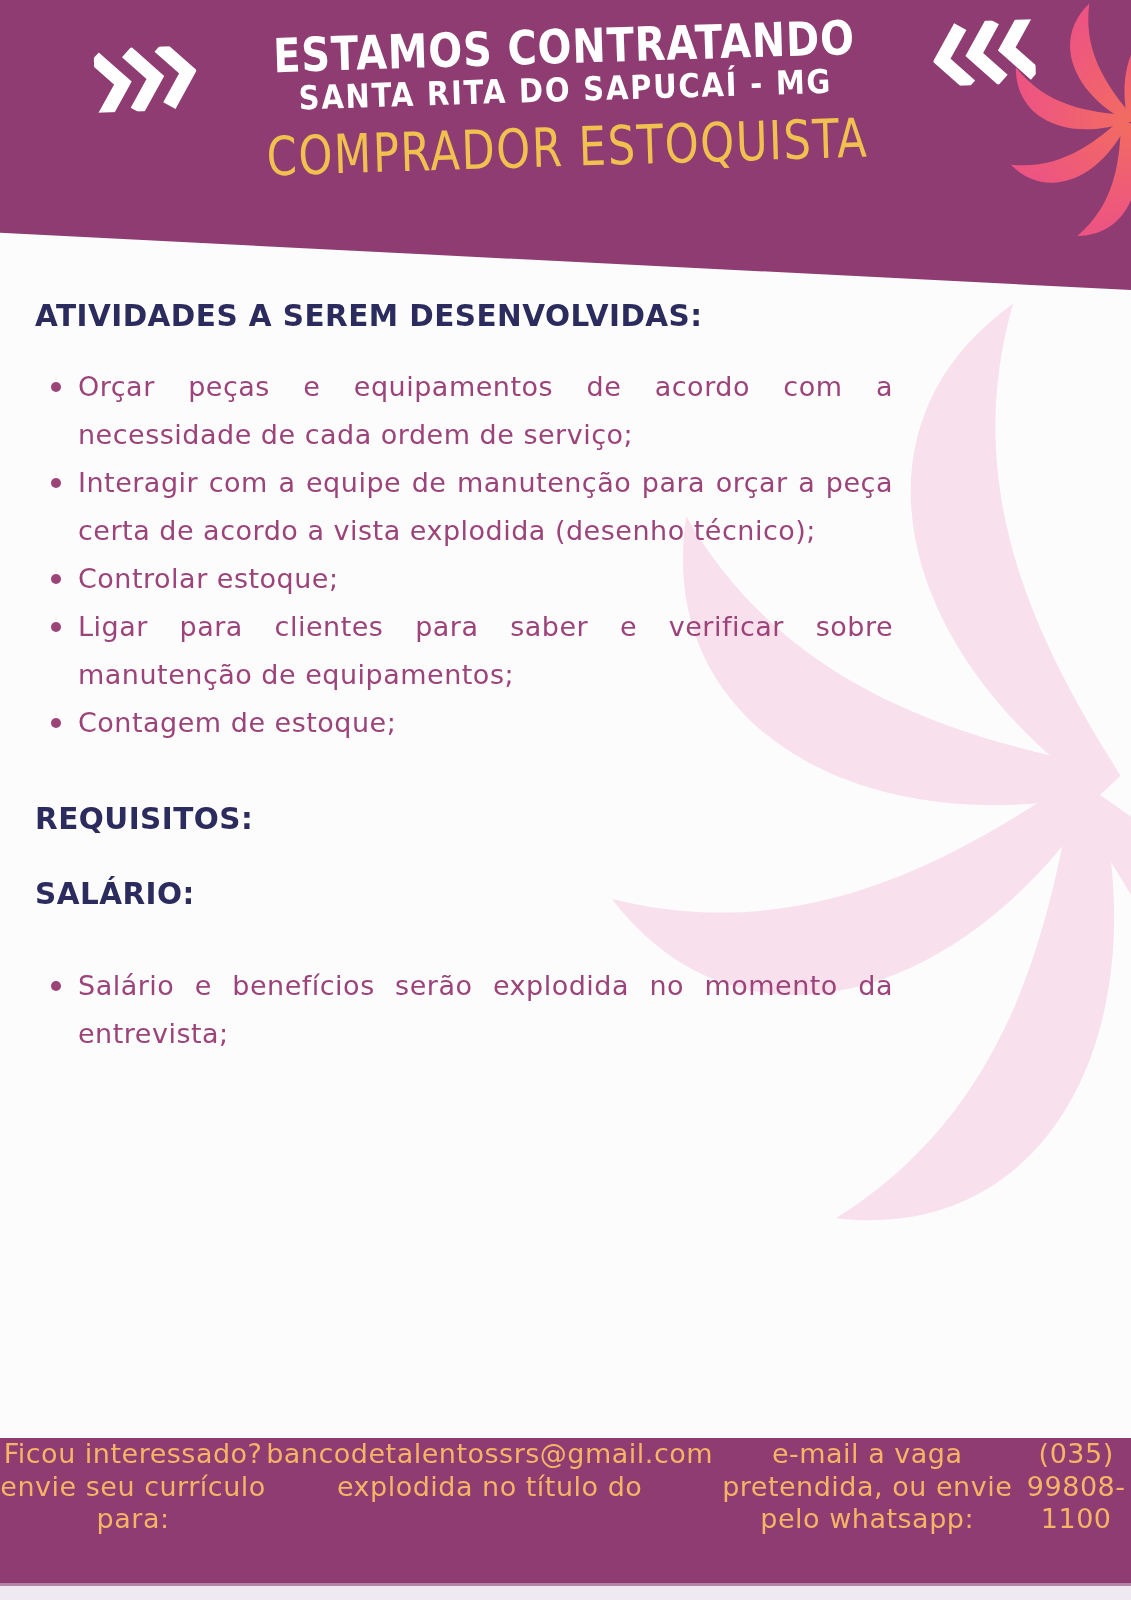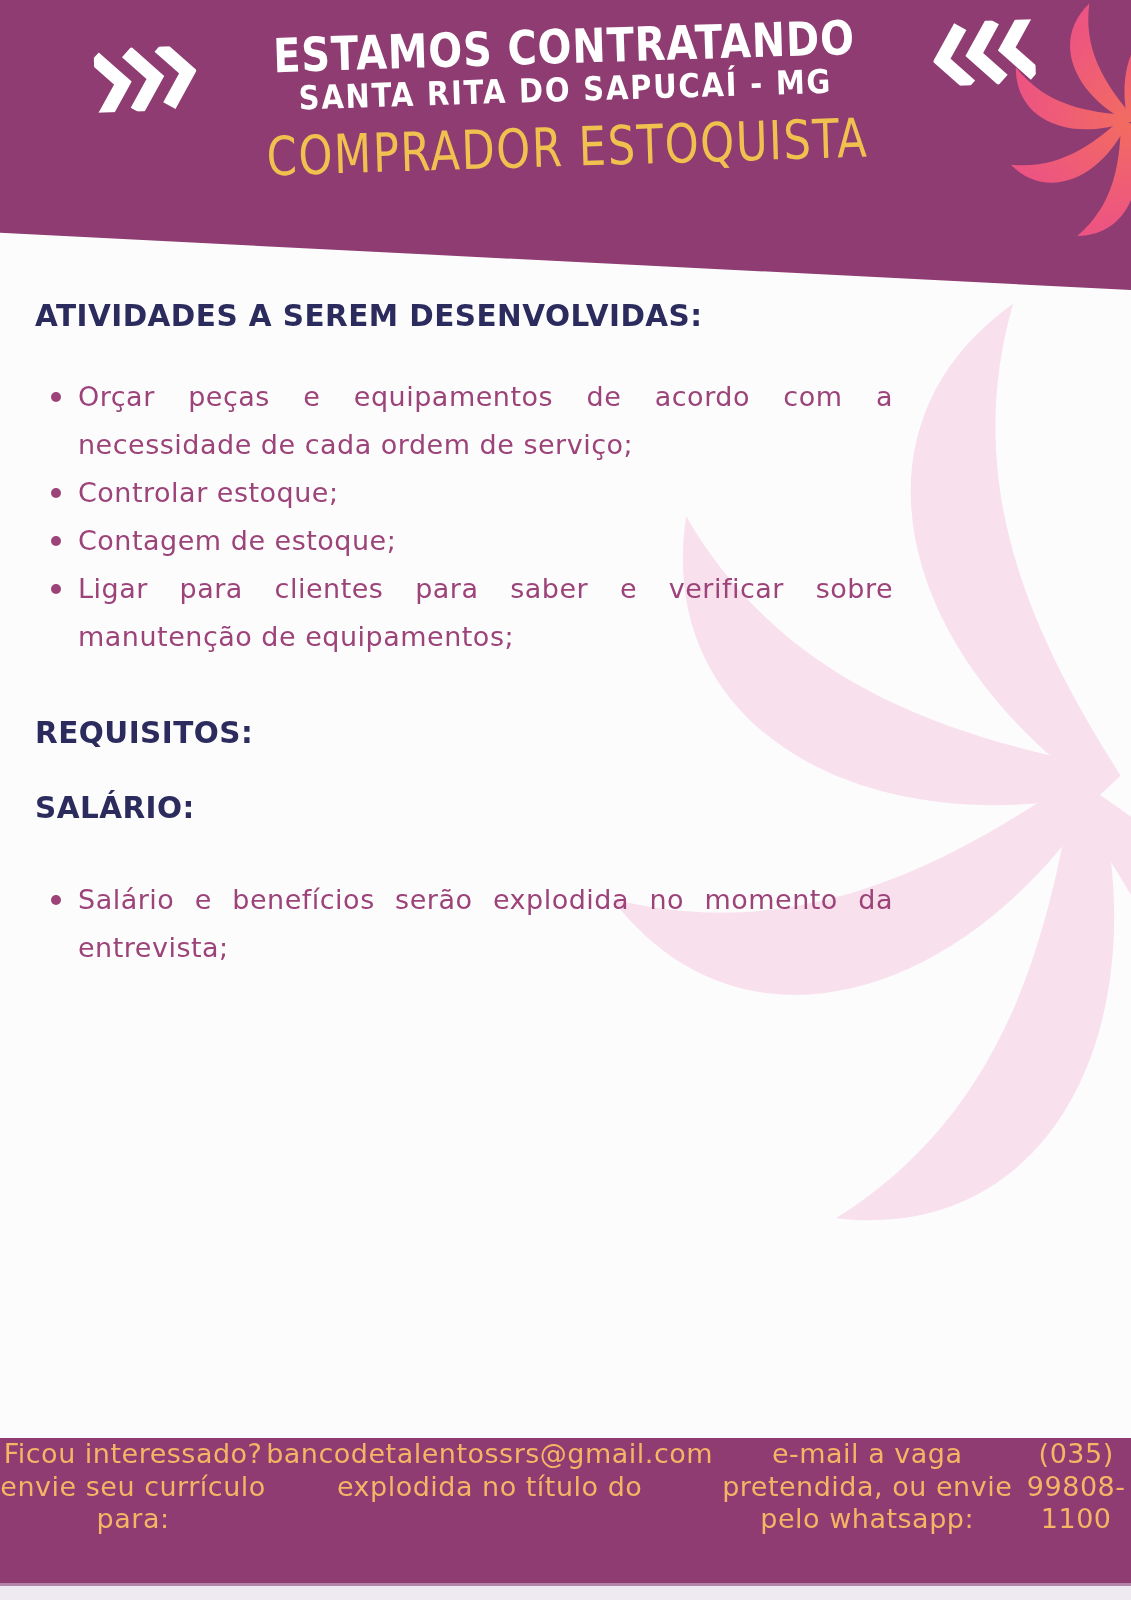--- a/index.html
+++ b/index.html
@@ -51,21 +51,21 @@
     margin:0 0 0 35px;
     font-size:31px;font-weight:700;line-height:36px;letter-spacing:0.5px;
     color:var(--navy,#2b2b5e);
     transform:scaleX(0.95);transform-origin:left center;
   }
   .sec-h.first{margin-top:297px;}
   .sec-h.second{margin-top:53px;}
   .sec-h.third{margin-top:39px;}
   ul.blist{
     list-style:none;
-    margin:40px 66px 0 49px;padding:0;
+    margin:30px 66px 0 49px;padding:0;
   }
   ul.blist.req{margin-top:45px;}
   ul.blist.sal{margin-top:51px;}
   ul.blist li{
     position:relative;
     padding-left:29px;
     font-size:27px;line-height:48px;letter-spacing:0.5px;
     color:var(--magenta,#9c4379);
     text-align:justify;
   }
@@ -113,23 +113,24 @@
       <path transform="rotate(-144)" d="M0 0 C-52 -34 -68 -90 -26 -122 C-38 -74 -16 -36 5 -5 Z"></path>
       <path transform="rotate(172)" d="M0 0 C-52 -34 -68 -90 -26 -122 C-38 -74 -16 -36 5 -5 Z"></path>
     </g>
   </svg>
 
   <main class="content">
 
     <h2 class="sec-h first">ATIVIDADES A SEREM DESENVOLVIDAS:</h2>
     <ul class="blist">
       <li>Orçar peças e equipamentos de acordo com a necessidade de cada ordem de serviço;</li>
+      <li>Interagir com a equipe de manutenção para orçar a peça certa de acordo a vista explodida (desenho técnico);</li>
       <li>Controlar estoque;</li>
+      <li>Ligar para clientes para saber e verificar sobre manutenção de equipamentos;</li>
       <li>Contagem de estoque;</li>
-      <li>Ligar para clientes para saber e verificar sobre manutenção de equipamentos;</li>
     </ul>
 
     <h2 class="sec-h second">REQUISITOS:</h2>
 
     <h2 class="sec-h third">SALÁRIO:</h2>
     <ul class="blist sal">
       <li>Salário e benefícios serão explodida no momento da entrevista;</li>
     </ul>
 
   </main>

